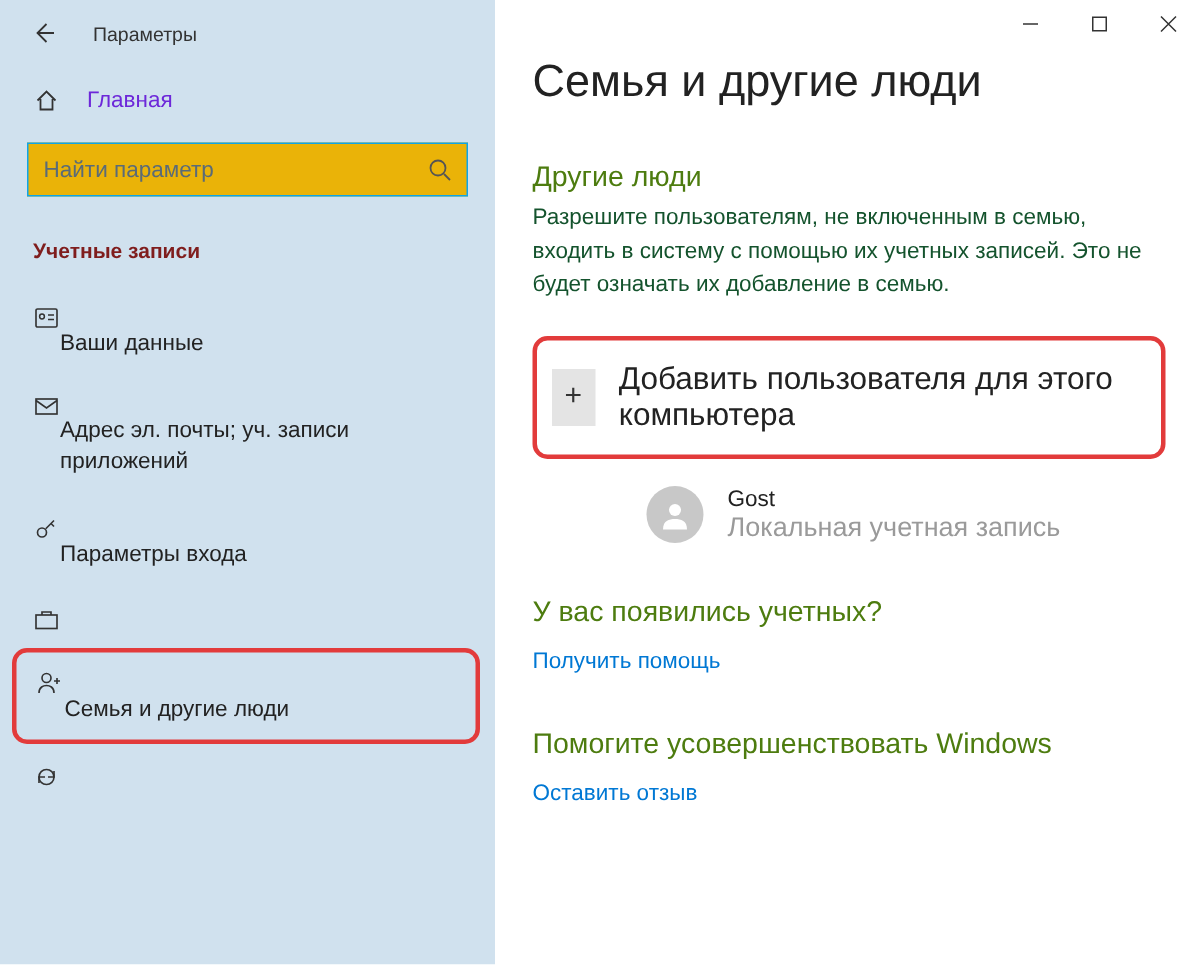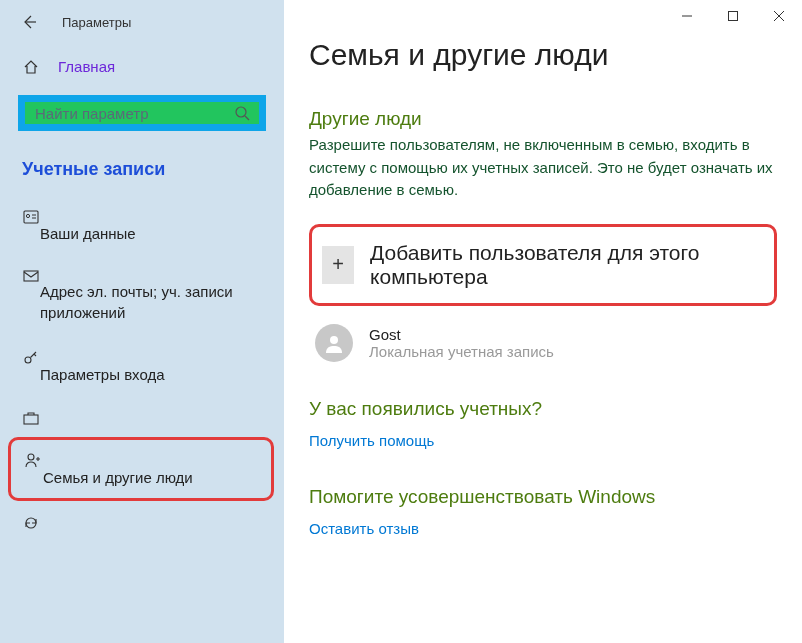--- a/index.html
+++ b/index.html
@@ -1,48 +1,48 @@
 <!DOCTYPE html>
 <html><head>
 <meta charset="utf-8">
 <style>
 * { margin: 0; padding: 0; box-sizing: border-box; font-family: "Segoe UI", Arial, sans-serif; }
 body { width: 802px; height: 643px; background: #fff; overflow: hidden; }
 .window { display: flex; width: 100%; height: 100%; }
-.sidebar { width: 284px; background: #d0e1ee; padding: 0; position: relative; }
+.sidebar { width: 330px; background: #d0e1ee; padding: 0; position: relative; }
 .main { flex: 1; background: #fff; padding: 0 25px; position: relative; }
 .titlebar { height: 44px; display: flex; align-items: center; padding: 0 18px; }
 .back-btn { width: 22px; height: 22px; display: flex; align-items: center; justify-content: center; cursor: pointer; }
 .app-title { font-size: 13px; color: #333; margin-left: 22px; }
 .winctrls { position: absolute; top: 0; right: 0; display: flex; }
 .winbtn { width: 46px; height: 32px; display: flex; align-items: center; justify-content: center; cursor: pointer; color: #333; }
 .home-row { display: flex; align-items: center; padding: 14px 18px 14px 22px; cursor: pointer; }
 .home-row .icon { width: 18px; display: flex; justify-content: center; }
 .home-row .label { font-size: 15px; color: #6d28d9; margin-left: 18px; }
 .search-wrap { margin: 6px 18px 18px 18px; }
-.search-box { display: flex; align-items: center; border: 7px solid #0ea5e9; background: #22c55e; height: 36px; padding: 0 10px; }
+.search-box { display: flex; align-items: center; border: 1px solid #0ea5e9; background: #eab308; height: 36px; padding: 0 10px; }
 .search-box input { flex: 1; border: none; background: transparent; font-size: 15px; color: #555; outline: none; }
 .search-box input::placeholder { color: #5a6b78; }
-.category { font-size: 18px; font-weight: 600; color: #1d4ed8; padding: 10px 22px 16px 22px; }
+.category { font-size: 14px; font-weight: 600; color: #7f1d1d; padding: 10px 22px 16px 22px; }
 .nav-item { display: flex; align-items: flex-start; padding: 12px 18px 12px 22px; cursor: pointer; color: #222; flex-direction: column; }
 .nav-item .icon { width: 18px; display: flex; justify-content: center; margin-top: 2px; }
 .nav-item .label { font-size: 15px; margin-left: 18px; line-height: 1.35; flex: 1; }
 .highlight-red { border: 3px solid #e23b3b; border-radius: 10px; }
 .sidebar .highlight-red { margin: 0 10px 0 8px; padding: 10px 10px 10px 14px; }
 .main h1 { font-size: 30px; font-weight: 400; color: #222; padding-top: 38px; }
 .main h2 { font-size: 19px; font-weight: 400; color: #4d7c0f; margin-top: 36px; }
 .main p.desc { font-size: 15px; color: #14532d; margin-top: 4px; line-height: 1.5; }
 .add-user { display: flex; align-items: center; padding: 8px 12px 8px 6px; margin-top: 22px; cursor: pointer; }
 .add-user .plusbox { width: 38px; height: 38px; background: #e4e4e4; display: flex; align-items: center; justify-content: center; font-size: 20px; color: #333; margin-right: 16px; }
 .add-user .label { font-size: 21px; color: #222; }
 .main .highlight-red { padding: 6px 10px 6px 4px; }
-.user-row { display: flex; align-items: center; margin-top: 18px; padding-left: 6px; }
+.user-row { display: flex; align-items: center; margin-top: 18px; padding-left: 6px; justify-content: center; }
 .avatar { width: 38px; height: 38px; border-radius: 50%; background: #c8c8c8; display: flex; align-items: center; justify-content: center; margin-right: 16px; }
 .user-info .name { font-size: 15px; color: #222; }
-.user-info .type { font-size: 15px; color: #9a9a9a; }
+.user-info .type { font-size: 18px; color: #9a9a9a; }
 .link { font-size: 15px; color: #0078d4; margin-top: 12px; cursor: pointer; display: inline-block; }
 svg { display: block; }
 </style>
 </head>
 <body>
 
 <div class="window">
   <div class="sidebar">
     <div class="titlebar">
       <div class="back-btn">

